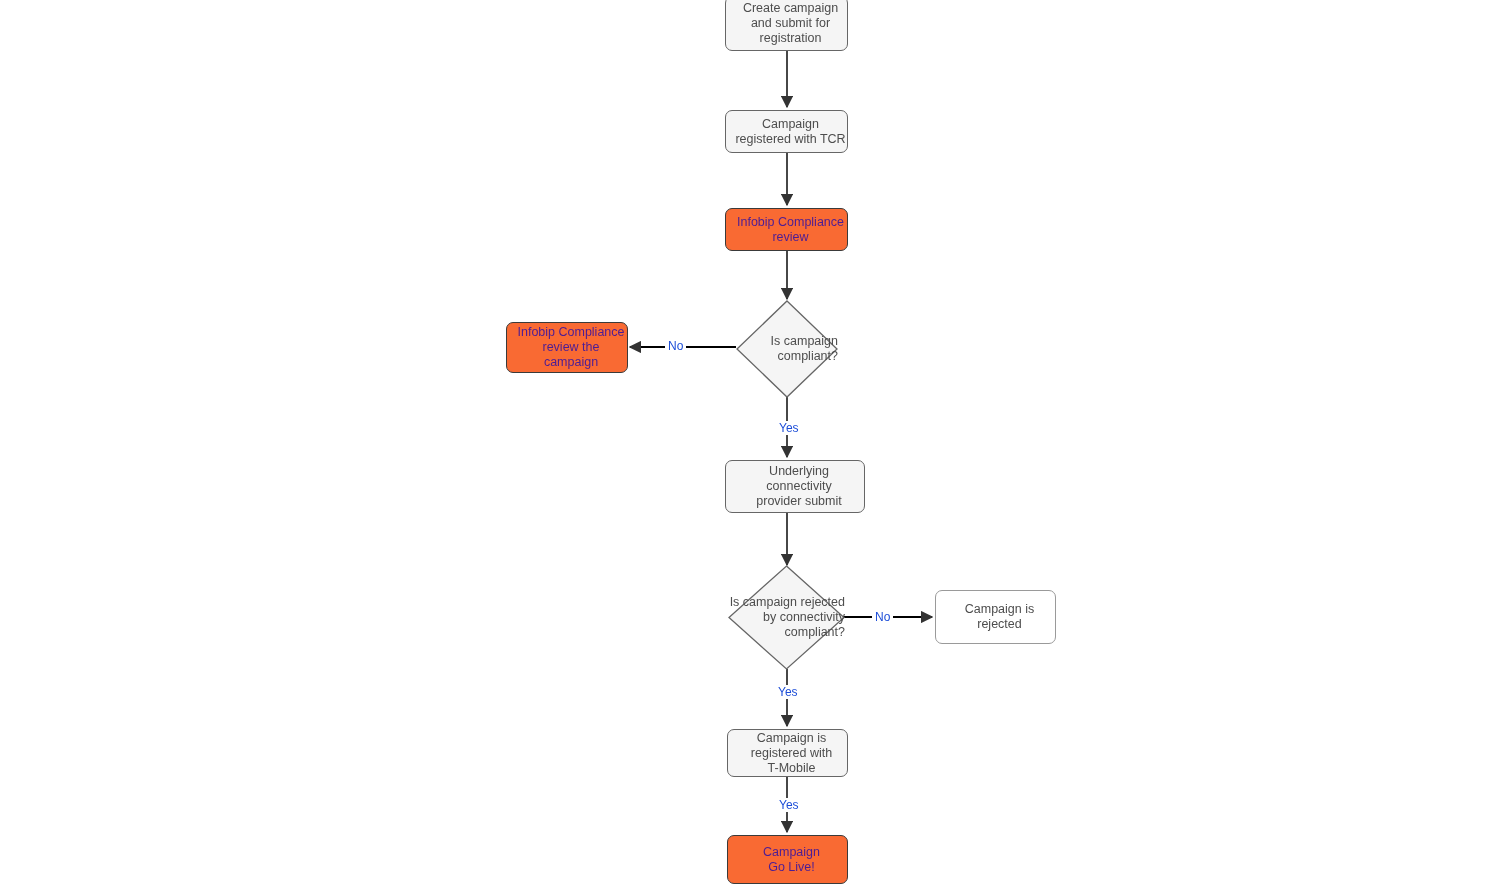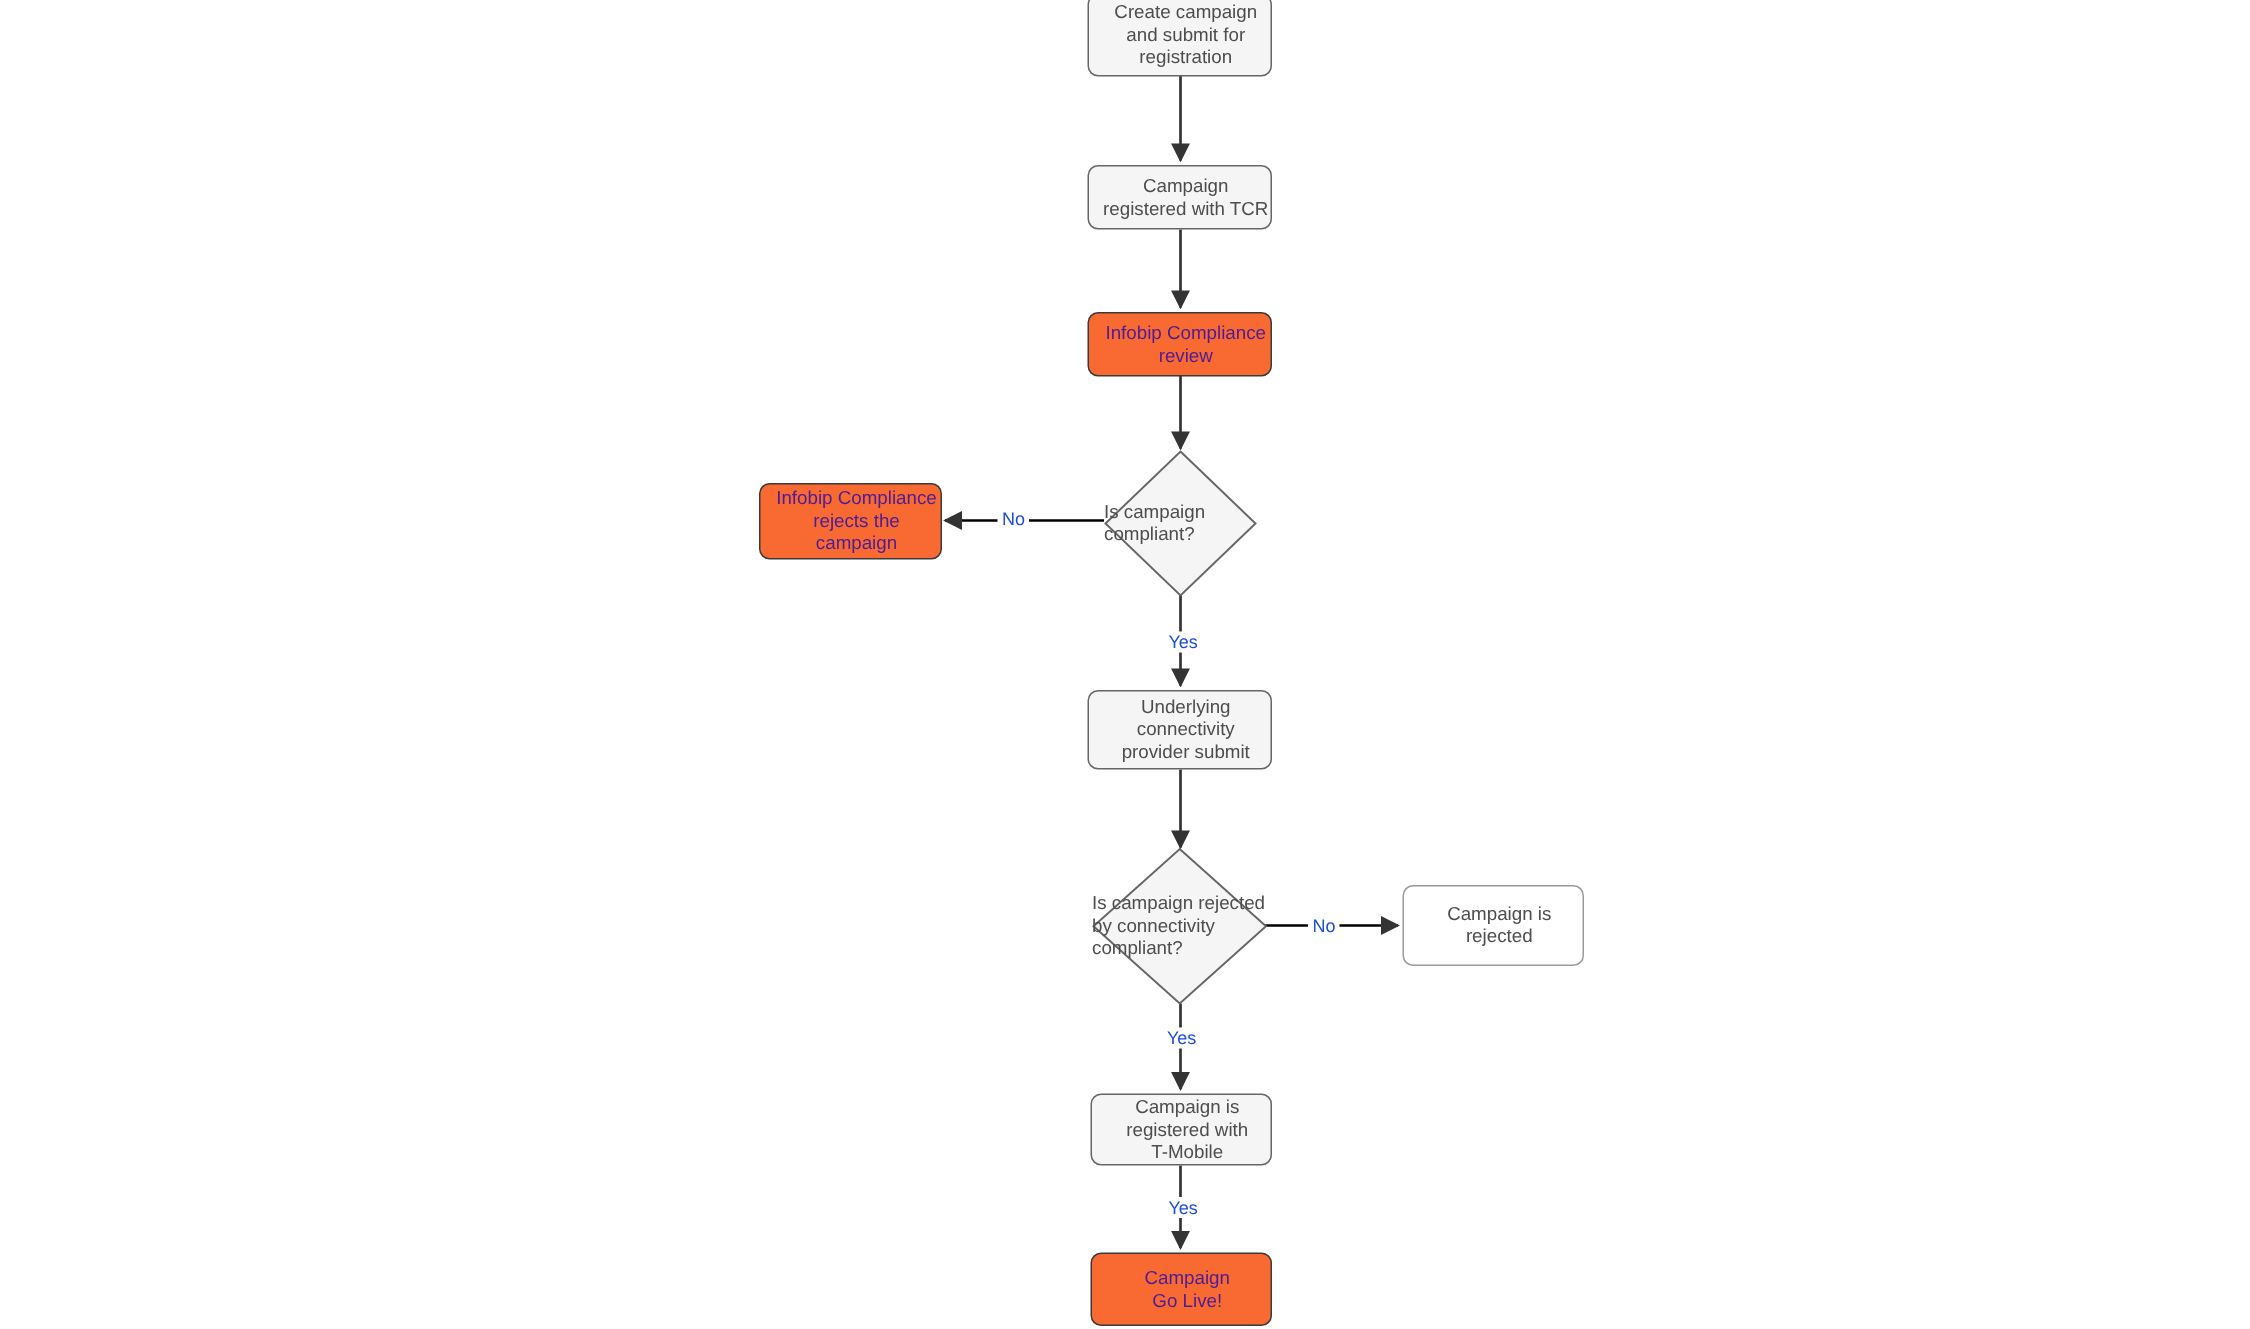--- a/index.html
+++ b/index.html
@@ -58,21 +58,21 @@
     left: 0; top: 0;
     overflow: visible;
   }
   .diamond-label {
     position: absolute;
     left: 0; top: 0;
     width: 100%; height: 100%;
     display: flex;
     align-items: center;
     justify-content: center;
-    text-align: left;
+    text-align: right;
     font-size: 12.5px;
     line-height: 15px;
     color: #4d4d4d;
   }
   .edge-label {
     position: absolute;
     font-size: 12px;
     line-height: 14px;
     color: #1d4ed8;
     background: #ffffff;
@@ -148,26 +148,26 @@
       <span>
         <span>Is campaign</span>
         <span>compliant?</span>
       </span>
     </div>
   </div>
 
   <div class="node node-highlight" style="left:458px; top:322px; width:122px; height:51px;">
     <span>
       <span>Infobip Compliance</span>
-      <span>rejects the</span>
+      <span>review the</span>
       <span>campaign</span>
     </span>
   </div>
 
-  <div class="node node-process" style="left:677px; top:460px; width:123px; height:53px;">
+  <div class="node node-process" style="left:677px; top:460px; width:140px; height:53px;">
     <span>
       <span>Underlying</span>
       <span>connectivity</span>
       <span>provider submit</span>
     </span>
   </div>
 
   <div class="diamond-wrap" style="left:680px; top:565px; width:117px; height:105px;">
     <svg width="117" height="105" viewBox="0 0 117 105" xmlns="http://www.w3.org/2000/svg">
       <polygon points="58.5,1 116,52.5 58.5,104 1,52.5" fill="#f5f5f5" stroke="#666666" stroke-width="1.3"></polygon>

